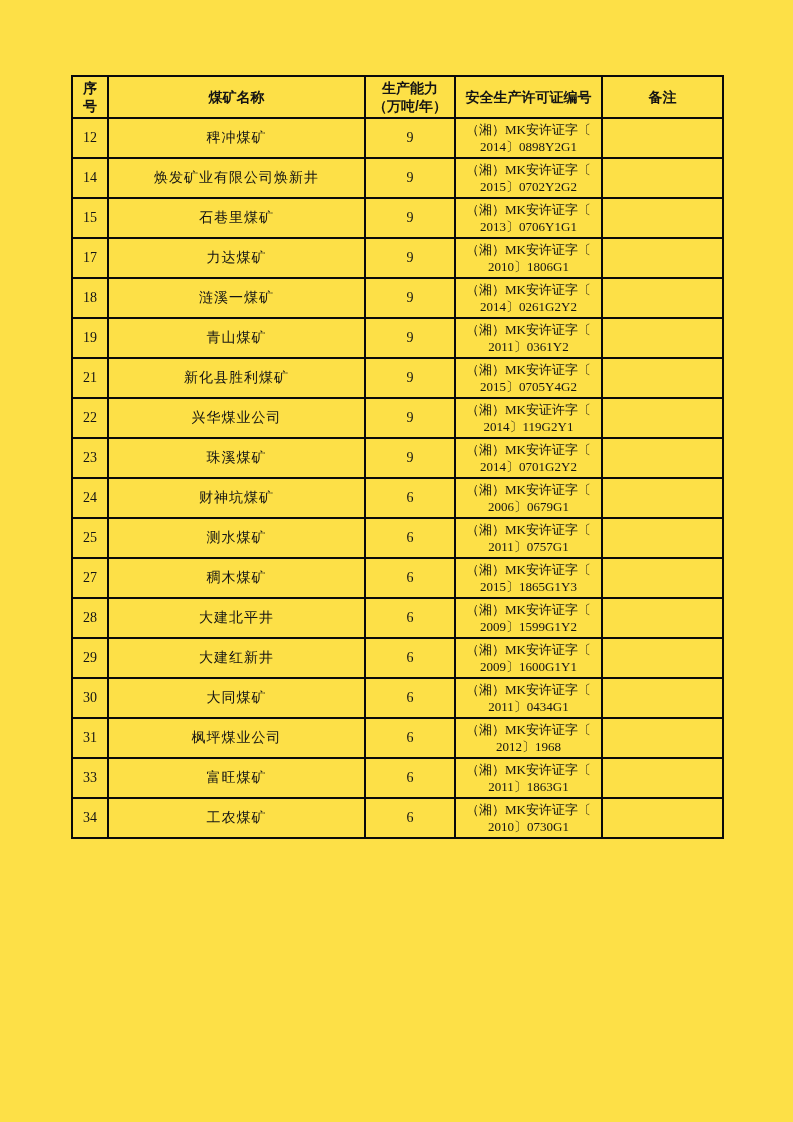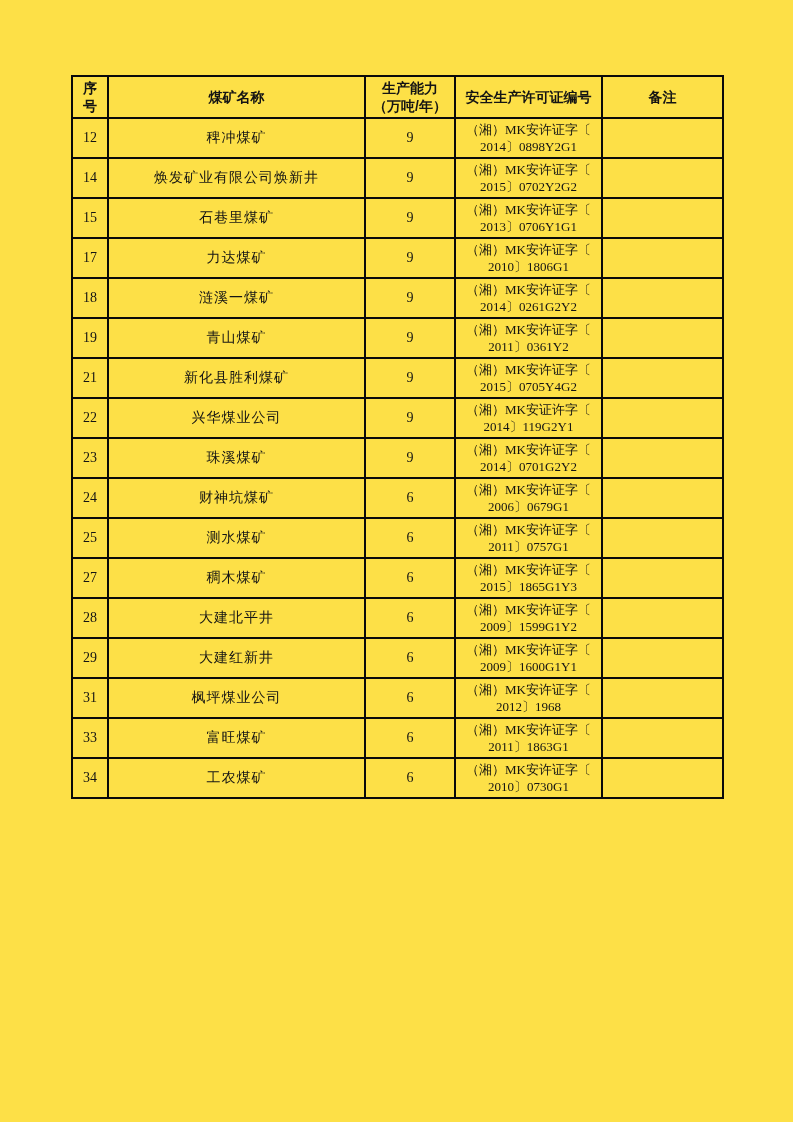--- a/index.html
+++ b/index.html
@@ -202,20 +202,27 @@
           <td class="cell-rem"></td>
         </tr>
         <tr>
           <td class="cell-no">29</td>
           <td class="cell-name">大建红新井</td>
           <td class="cell-cap">6</td>
           <td class="cell-lic">（湘）MK安许证字〔<br>2009〕1600G1Y1</td>
           <td class="cell-rem"></td>
         </tr>
         <tr>
+          <td class="cell-no">30</td>
+          <td class="cell-name">大同煤矿</td>
+          <td class="cell-cap">6</td>
+          <td class="cell-lic">（湘）MK安许证字〔<br>2011〕0434G1</td>
+          <td class="cell-rem"></td>
+        </tr>
+        <tr>
           <td class="cell-no">31</td>
           <td class="cell-name">枫坪煤业公司</td>
           <td class="cell-cap">6</td>
           <td class="cell-lic">（湘）MK安许证字〔<br>2012〕1968</td>
           <td class="cell-rem"></td>
         </tr>
         <tr>
           <td class="cell-no">33</td>
           <td class="cell-name">富旺煤矿</td>
           <td class="cell-cap">6</td>

